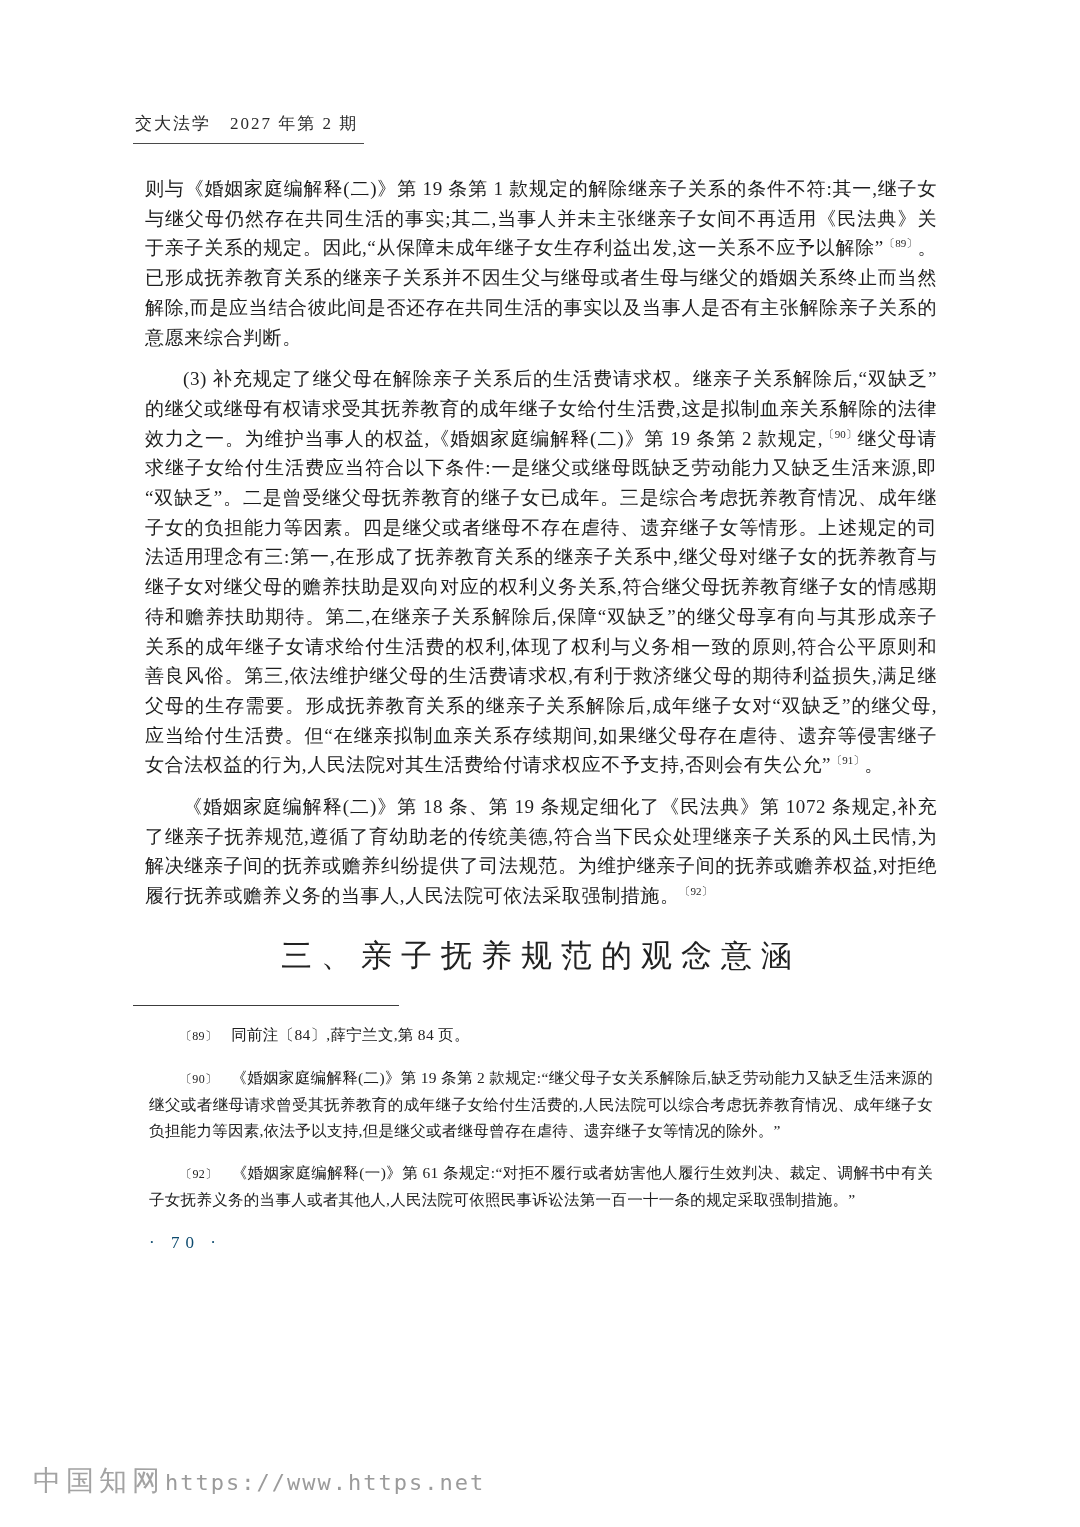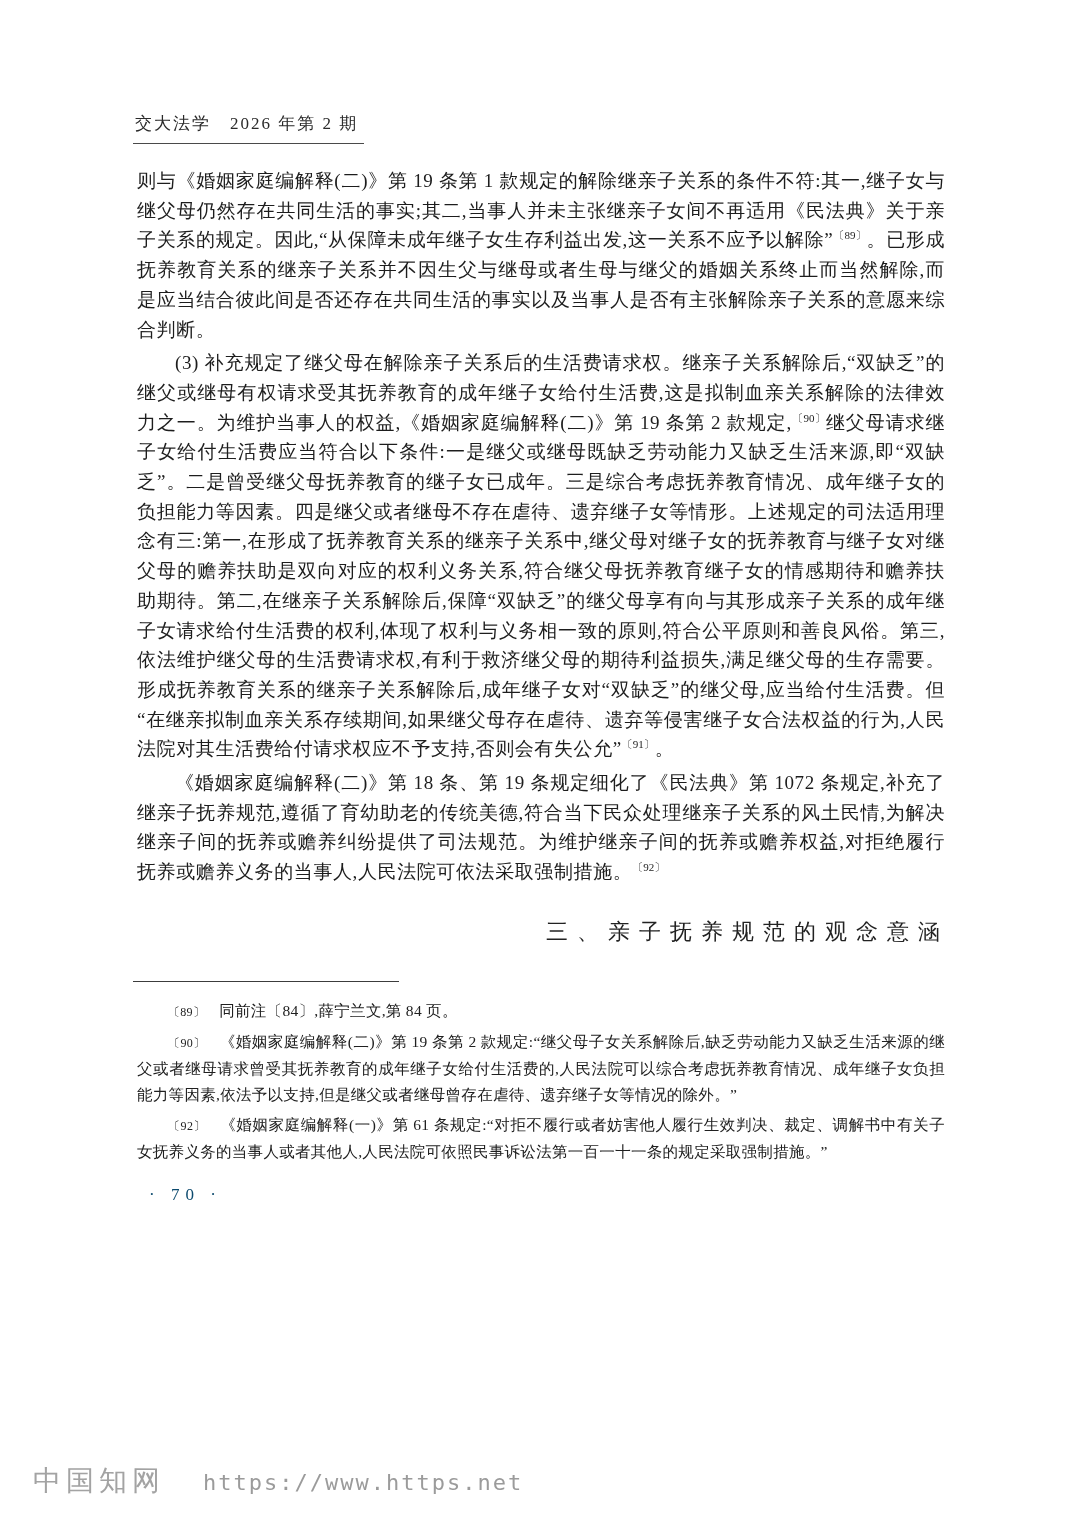--- a/index.html
+++ b/index.html
@@ -36,94 +36,93 @@
     left: 133px;
     width: 816px;
     color: #1d1d1d;
   }
   .content {
     text-align: justify;
     font-size: 19px;
     line-height: 29.7px;
     letter-spacing: 0.6px;
   }
-  p.para { margin: 4px; }
+  p.para { margin: 12px; }
   p.para.indent { text-indent: 2em; }
   sup.fnref {
     font-size: 11px;
     line-height: 1;
     vertical-align: super;
     letter-spacing: 0;
   }
   .section-heading {
     margin: 30px 0 34px 0;
-    font-size: 22px;
+    font-size: 31px;
     font-weight: normal;
-    text-align: right;
+    text-align: center;
     letter-spacing: 9px;
     color: #222222;
   }
   
   .footnote-sep {
     margin-top: 26px;
     width: 266px;
     border-top: 1.5px solid #3c3c3c;
   }
   .footnotes {
     margin-top: 16px;
     font-size: 15.5px;
     line-height: 26px;
     letter-spacing: 0.3px;
     text-align: justify;
     color: #202020;
   }
   .footnotes p.footnote {
-    margin: 4px;
+    margin: 16px;
     text-indent: 2em;
   }
   .fn-num {
     font-size: 12px;
     margin-right: 14px;
   }
   .page-number {
     margin-top: 20px;
     padding-left: 16px;
     font-size: 17px;
     letter-spacing: 6px;
     color: #0c4a6e;
   }
   
   .watermark {
     position: absolute;
     left: 33px;
     top: 1462px;
     display: flex;
     align-items: baseline;
-    gap: 38px;
     user-select: none;
   }
   .wm-name {
     font-size: 28px;
     color: #a3a3a3;
     letter-spacing: 5px;
   }
   .wm-url {
     font-size: 22px;
     color: #9b9b9b;
     font-family: "DejaVu Sans Mono", "Liberation Mono", monospace;
     letter-spacing: 2px;
   }
 </style>
 </head>
 <body>
 
 <div class="page">
 
   <div class="running-head">
-    <span class="running-head-text">交大法学　2026 年第 2 期</span>
+    <span class="running-head-text">交大法学　2027 年第 2 期</span>
   </div>
 
   <div class="column">
     <div class="content">
         <p class="para">则与《婚姻家庭编解释(二)》第 19 条第 1 款规定的解除继亲子关系的条件不符:其一,继子女与继父母仍然存在共同生活的事实;其二,当事人并未主张继亲子女间不再适用《民法典》关于亲子关系的规定。因此,“从保障未成年继子女生存利益出发,这一关系不应予以解除”<sup class="fnref">〔89〕</sup>。已形成抚养教育关系的继亲子关系并不因生父与继母或者生母与继父的婚姻关系终止而当然解除,而是应当结合彼此间是否还存在共同生活的事实以及当事人是否有主张解除亲子关系的意愿来综合判断。</p>
         <p class="para indent">(3) 补充规定了继父母在解除亲子关系后的生活费请求权。继亲子关系解除后,“双缺乏”的继父或继母有权请求受其抚养教育的成年继子女给付生活费,这是拟制血亲关系解除的法律效力之一。为维护当事人的权益,《婚姻家庭编解释(二)》第 19 条第 2 款规定,<sup class="fnref">〔90〕</sup>继父母请求继子女给付生活费应当符合以下条件:一是继父或继母既缺乏劳动能力又缺乏生活来源,即“双缺乏”。二是曾受继父母抚养教育的继子女已成年。三是综合考虑抚养教育情况、成年继子女的负担能力等因素。四是继父或者继母不存在虐待、遗弃继子女等情形。上述规定的司法适用理念有三:第一,在形成了抚养教育关系的继亲子关系中,继父母对继子女的抚养教育与继子女对继父母的赡养扶助是双向对应的权利义务关系,符合继父母抚养教育继子女的情感期待和赡养扶助期待。第二,在继亲子关系解除后,保障“双缺乏”的继父母享有向与其形成亲子关系的成年继子女请求给付生活费的权利,体现了权利与义务相一致的原则,符合公平原则和善良风俗。第三,依法维护继父母的生活费请求权,有利于救济继父母的期待利益损失,满足继父母的生存需要。形成抚养教育关系的继亲子关系解除后,成年继子女对“双缺乏”的继父母,应当给付生活费。但“在继亲拟制血亲关系存续期间,如果继父母存在虐待、遗弃等侵害继子女合法权益的行为,人民法院对其生活费给付请求权应不予支持,否则会有失公允”<sup class="fnref">〔91〕</sup>。</p>
         <p class="para indent">《婚姻家庭编解释(二)》第 18 条、第 19 条规定细化了《民法典》第 1072 条规定,补充了继亲子抚养规范,遵循了育幼助老的传统美德,符合当下民众处理继亲子关系的风土民情,为解决继亲子间的抚养或赡养纠纷提供了司法规范。为维护继亲子间的抚养或赡养权益,对拒绝履行抚养或赡养义务的当事人,人民法院可依法采取强制措施。<sup class="fnref">〔92〕</sup></p>
         <h2 class="section-heading">三、亲子抚养规范的观念意涵</h2>
       </div>
 

